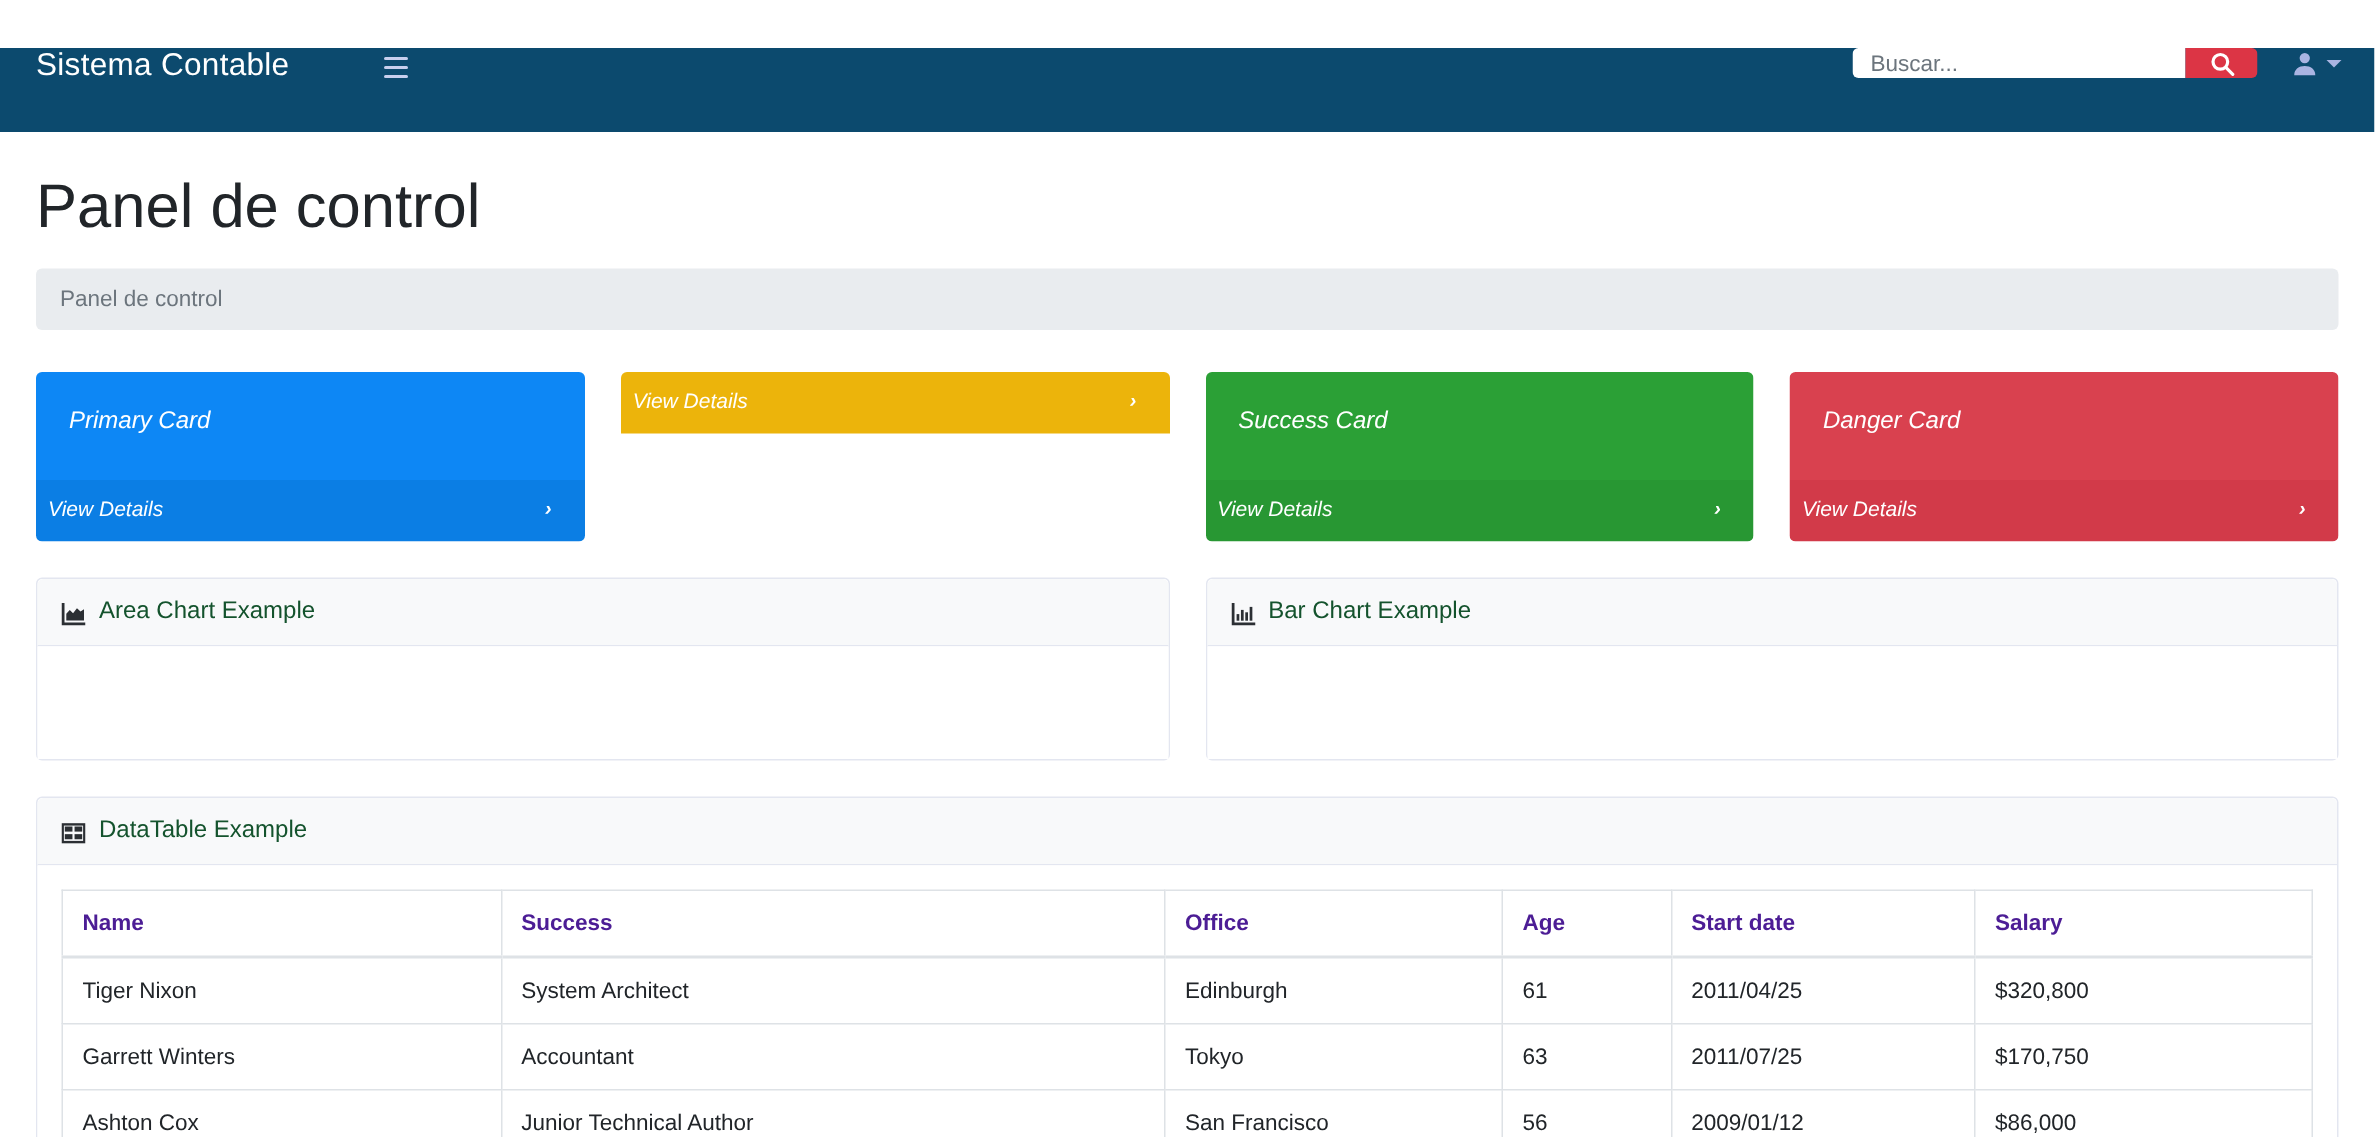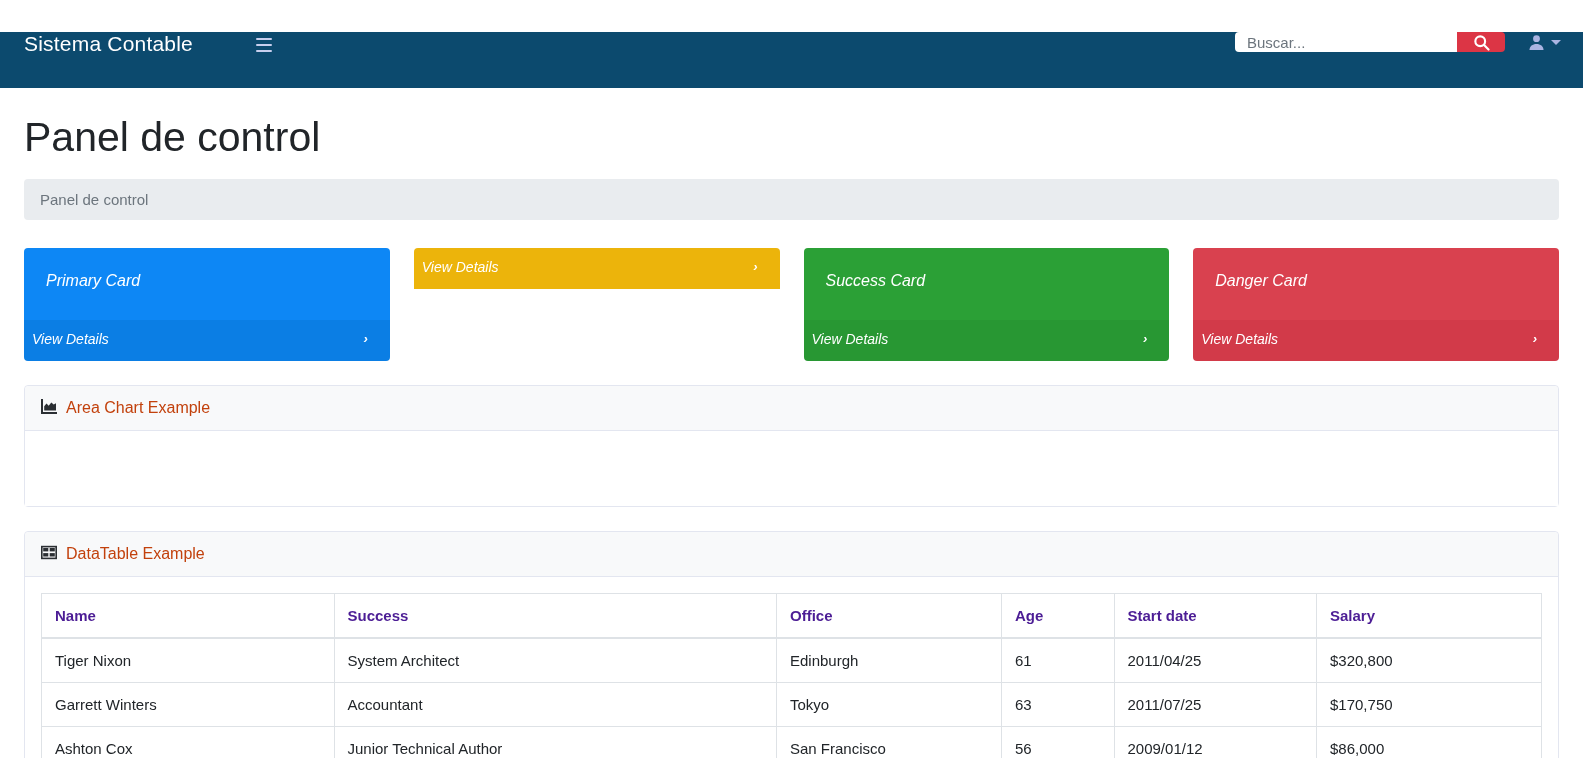--- a/index.html
+++ b/index.html
@@ -137,22 +137,22 @@
     flex: 1;
     border: 1px solid #e3e6f0;
     border-radius: 4px;
     background: #ffffff;
   }
   .panel-head {
     background: #f8f9fa;
     border-bottom: 1px solid #e3e6f0;
     padding: 13px 16px;
     font-size: 16px;
-    color: #c2410c;
-    display: flex; align-items: flex-start; gap: 9px;
+    color: #14532d;
+    display: flex; align-items: flex-end; gap: 9px;
     border-radius: 4px 4px 0 0;
   }
   .panel-body { height: 75px; background: #ffffff; }
   .panel-body.table-body { height: auto; padding: 16px; }
 
   .icon-svg { display: block; }
 
   
   table.dt {
     width: 100%;
@@ -264,20 +264,33 @@
       <div class="panel-head">
         <svg class="icon-svg" width="16" height="15" viewBox="0 0 16 15" fill="#2b2f33">
           <path d="M0 0h2v13h14v2H0z"></path>
           <path d="M3.2 11.6V7.2l2.3-2.6 2.2 2.2 2.6-3.3 2.4 2.1 2.3-1.4v7.4z"></path>
         </svg>
         <span>Area Chart Example</span>
       </div>
       <div class="panel-body"></div>
     </div>
 
+    <div class="panel">
+      <div class="panel-head">
+        <svg class="icon-svg" width="16" height="15" viewBox="0 0 16 15" fill="#2b2f33">
+          <path d="M0 0h2v13h14v2H0z"></path>
+          <rect x="3.4" y="7.4" width="1.8" height="4.4"></rect>
+          <rect x="6.3" y="4.6" width="1.8" height="7.2"></rect>
+          <rect x="9.2" y="6.2" width="1.8" height="5.6"></rect>
+          <rect x="12.1" y="2.6" width="1.8" height="9.2"></rect>
+        </svg>
+        <span>Bar Chart Example</span>
+      </div>
+      <div class="panel-body"></div>
+    </div>
 
   </div>
 
   <div class="panel">
     <div class="panel-head">
       <svg class="icon-svg" width="16" height="15" viewBox="0 0 16 15" fill="#2b2f33">
         <rect x="0.8" y="1.6" width="14.4" height="11.8" fill="none" stroke="#2b2f33" stroke-width="1.6"></rect>
         <rect x="2.2" y="3" width="5.1" height="3.4"></rect>
         <rect x="8.7" y="3" width="5.1" height="3.4"></rect>
         <rect x="2.2" y="8.1" width="5.1" height="3.4"></rect>

